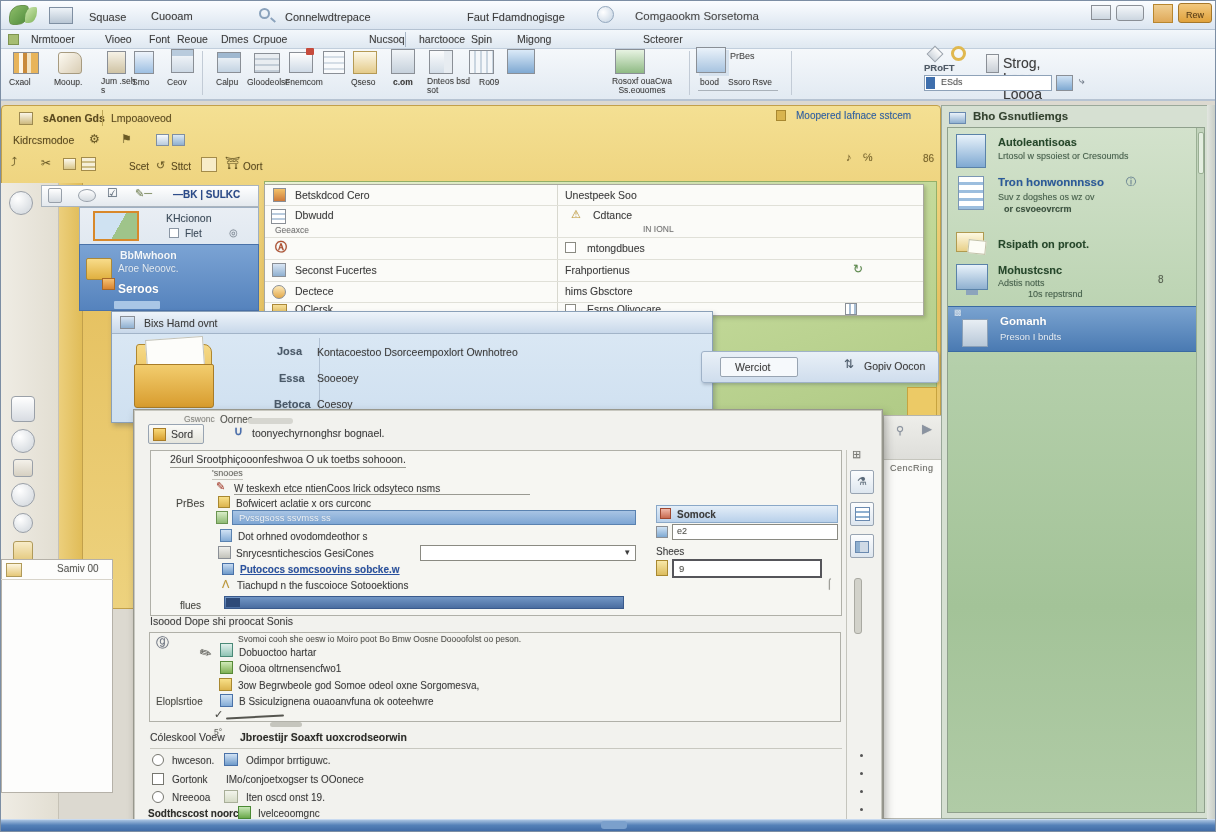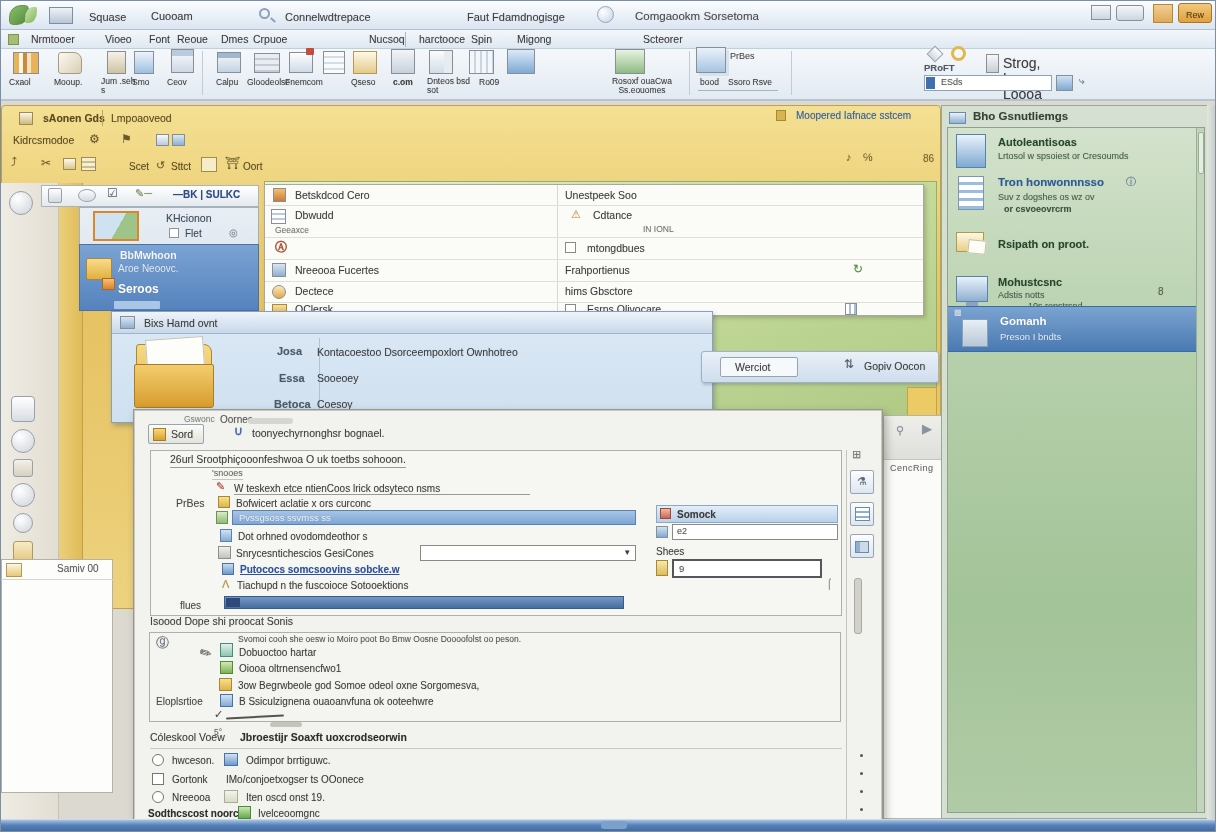--- a/index.html
+++ b/index.html
@@ -187,21 +187,21 @@
     </div>
 
     <div class="ab" style="left:0;top:53px;width:660px;height:22px;border-bottom:1px solid #e0e0d8;">
       <span class="tx" style="left:10px;top:3px;font-size:12px;color:#b05030;font-weight:bold;">Ⓐ</span>
       <span class="ab" style="left:300px;top:4px;width:11px;height:11px;border:1px solid #8a8a82;background:#fff;"></span>
       <span class="tx" style="left:322px;top:5px;font-size:10.5px;">mtongdbues</span>
     </div>
 
     <div class="ab" style="left:0;top:75px;width:660px;height:22px;border-bottom:1px solid #e0e0d8;">
       <span class="ic" style="left:7px;top:3px;width:14px;height:14px;background:linear-gradient(#d9e6f4,#8fb0d0);"></span>
-      <span class="tx" style="left:30px;top:5px;font-size:10.5px;">Nreeooa Fucertes</span>
+      <span class="tx" style="left:30px;top:5px;font-size:10.5px;">Seconst Fucertes</span>
       <span class="tx" style="left:300px;top:5px;font-size:10.5px;">Frahportienus</span>
       <span class="tx" style="left:588px;top:3px;font-size:12px;color:#5a8a4a;">↻</span>
     </div>
 
     <div class="ab" style="left:0;top:97px;width:660px;height:21px;border-bottom:1px solid #e0e0d8;">
       <span class="ic" style="left:7px;top:3px;width:14px;height:14px;border-radius:50%;background:linear-gradient(#fde9b8,#e2a84a);"></span>
       <span class="tx" style="left:30px;top:4px;font-size:10.5px;">Dectece</span>
       <span class="tx" style="left:300px;top:4px;font-size:10.5px;">hims Gbsctore</span>
     </div>
 
@@ -415,21 +415,21 @@
       <span class="tx" style="left:50px;top:21px;font-size:9px;color:#44604a;">Suv z dogshes os wz ov</span>
       <span class="tx" style="left:56px;top:33px;font-size:9px;font-weight:bold;color:#3a523e;">or csvoeovrcrm</span>
     </div>
 
     <div class="ab" style="left:0;top:102px;width:256px;height:30px;">
       <span class="ab" style="left:8px;top:2px;width:28px;height:20px;background:linear-gradient(#fdf8e2,#e8d088);border:1px solid #b09a50;"></span>
       <span class="ab" style="left:20px;top:10px;width:18px;height:14px;background:#fdfdf6;border:1px solid #c2c2a8;transform:rotate(6deg);"></span>
       <span class="tx" style="left:50px;top:8px;font-size:11px;font-weight:bold;color:#25482a;">Rsipath on proot.</span>
     </div>
 
-    <div class="ab" style="left:0;top:132px;width:228px;height:44px;margin-top:12px;">
+    <div class="ab" style="left:0;top:132px;width:228px;height:44px;">
       <span class="ab" style="left:8px;top:4px;width:32px;height:26px;background:linear-gradient(#e8f2fa,#8fb0d0);border:1px solid #5a82a8;"></span>
       <span class="ab" style="left:18px;top:30px;width:12px;height:5px;background:#8ca4bc;"></span>
       <span class="tx" style="left:50px;top:4px;font-size:11px;font-weight:bold;color:#25482a;">Mohustcsnc</span>
       <span class="tx" style="left:50px;top:19px;font-size:9px;color:#44604a;">Adstis notts</span>
       <span class="tx" style="left:80px;top:30px;font-size:9px;color:#44604a;">10s repstrsnd</span>
       <span class="tx" style="left:210px;top:14px;font-size:10px;color:#55604f;">8</span>
     </div>
 
     <div class="ab" style="left:0;top:178px;width:256px;height:46px;background:linear-gradient(#7aa3d0,#4a7ab2);border-top:1px solid #3a6aa2;border-bottom:1px solid #3a6aa2;">
       <span class="tx" style="left:6px;top:2px;font-size:8px;color:#dce8f4;">▩</span>

